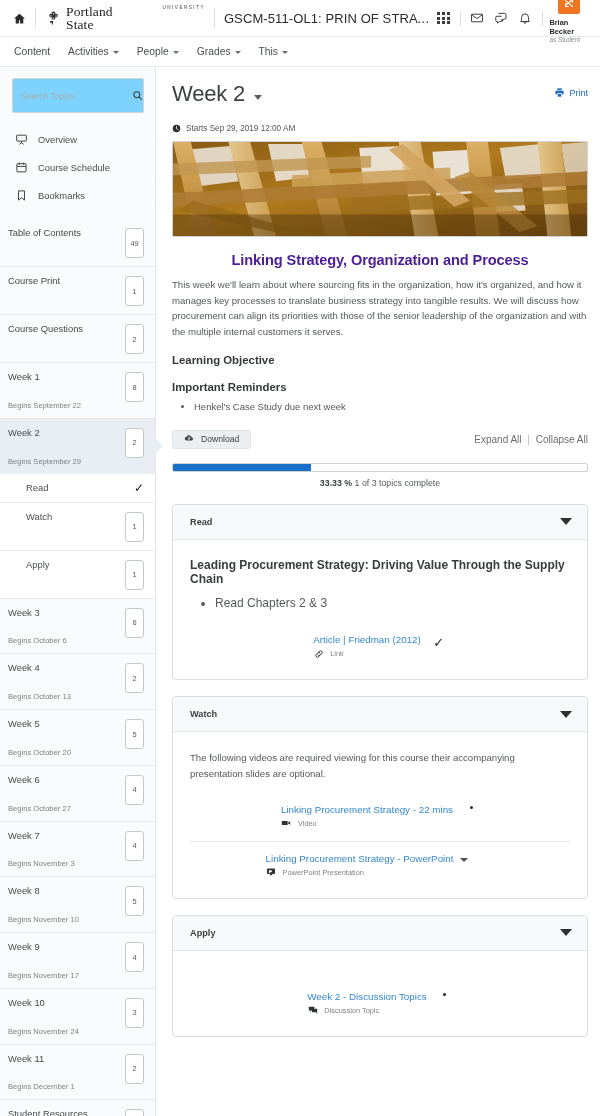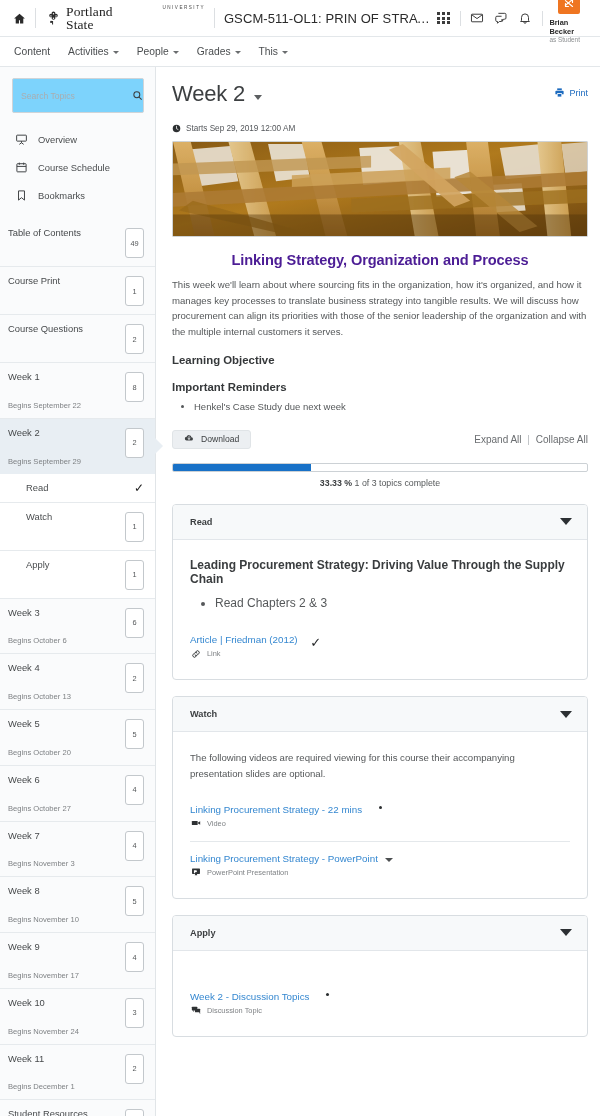--- a/index.html
+++ b/index.html
@@ -180,21 +180,21 @@
     width:0;height:0;border-left:6px solid transparent;border-right:6px solid transparent;
     border-top:7px solid #2c3033;
   }
   .card-body { padding:18px 17px 20px 17px; }
   .item-title { font-size:12px; font-weight:bold; color:#3a3d3f; }
   .card-body ul.bullets { margin:8px 0 0 25px; }
   .card-body ul.bullets li { font-size:12px; }
   .body-note { font-size:9.6px; line-height:1.62; color:#55585a; }
 
   .res-row {
-    display:flex; align-items:flex-start; justify-content:flex-start;
+    display:flex; align-items:flex-start; justify-content:center;
     gap:10px; padding-top:22px;
   }
   .res-row.divided { border-top:1px solid #e4e8eb; margin-top:12px; padding-top:11px; }
   .res-main { min-width:0; }
   .res-link { font-size:9.8px; color:#3487d0; cursor:pointer; }
   .res-link-row { display:flex; align-items:center; gap:7px; }
   .res-sub { display:flex; align-items:center; gap:6px; margin-top:3px; }
   .res-ico { width:11px; height:11px; color:#2f3234; display:flex; align-items:center; justify-content:center; flex:0 0 11px;}
   .res-type { font-size:7.4px; color:#7f8285; }
   .res-state { display:flex; align-items:center; justify-content:center; width:16px; flex:0 0 16px; padding-top:2px; }

